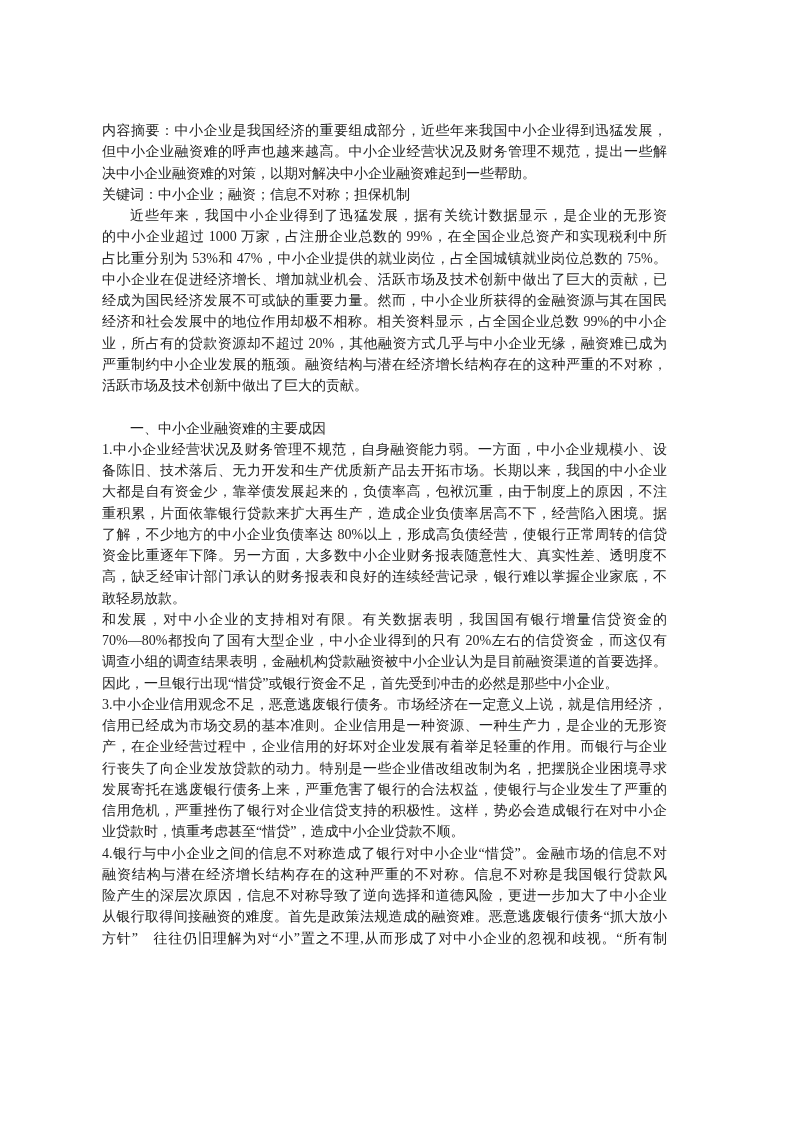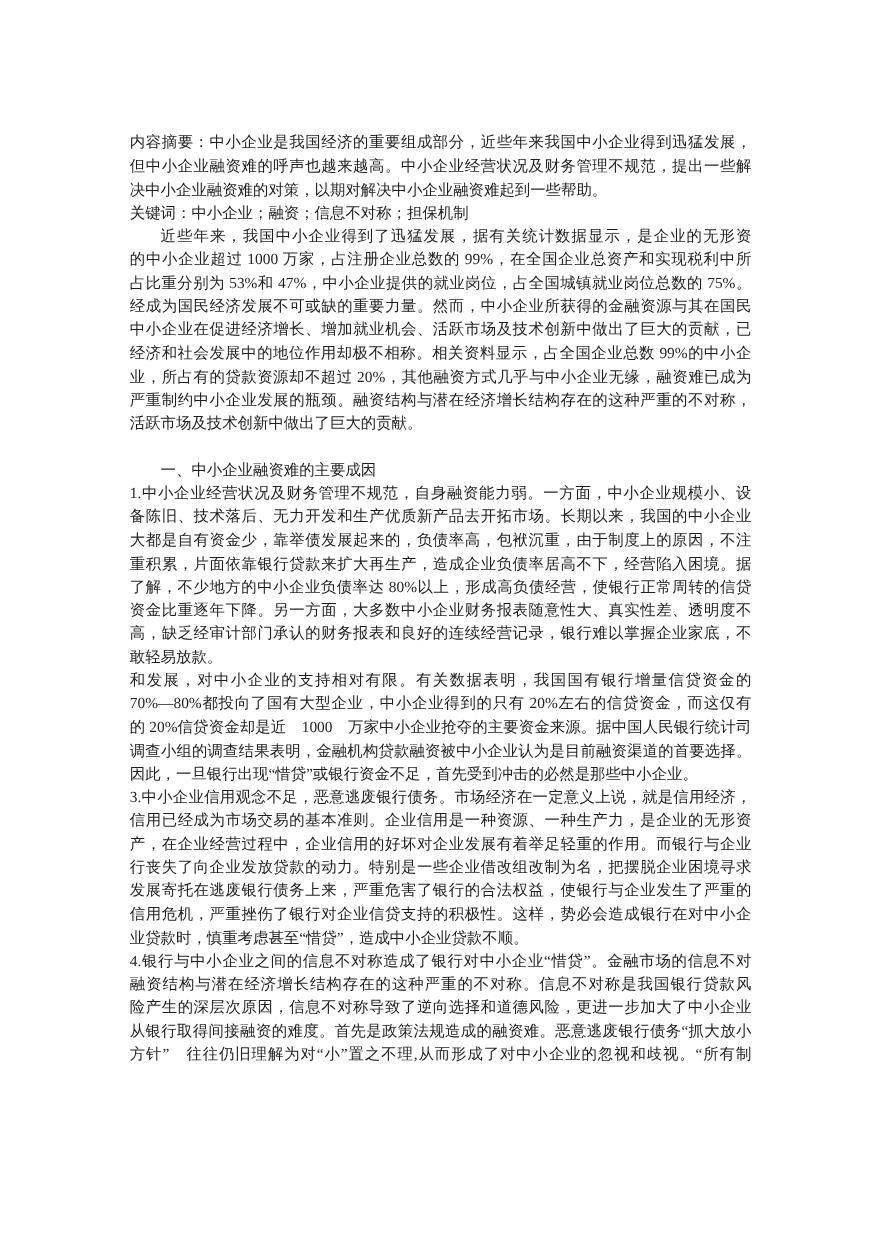--- a/index.html
+++ b/index.html
@@ -10,21 +10,21 @@
   body {
     width: 800px;
     height: 1132px;
     background: #ffffff;
     position: relative;
     overflow: hidden;
     font-family: "Liberation Serif", "DejaVu Serif", serif;
   }
   .doc {
     position: absolute;
-    left: 118px;
+    left: 102px;
     top: 120px;
     width: 565px;
     font-size: 14px;
     line-height: 21.25px;
     color: #1e1e1e;
   }
   .block { margin: 0; padding: 0; }
   .line {
     height: 21.25px;
     overflow: hidden;
@@ -51,22 +51,22 @@
       <div class="line j">但中小企业融资难的呼声也越来越高。中小企业经营状况及财务管理不规范，提出一些解</div>
       <div class="line">决中小企业融资难的对策，以期对解决中小企业融资难起到一些帮助。</div>
     </div>
     <div class="block paragraph">
       <div class="line">关键词：中小企业；融资；信息不对称；担保机制</div>
     </div>
     <div class="block paragraph">
       <div class="line j ind">近些年来，我国中小企业得到了迅猛发展，据有关统计数据显示，是企业的无形资</div>
       <div class="line j">的中小企业超过 1000 万家，占注册企业总数的 99%，在全国企业总资产和实现税利中所</div>
       <div class="line j">占比重分别为 53%和 47%，中小企业提供的就业岗位，占全国城镇就业岗位总数的 75%。</div>
+      <div class="line j">中小企业在促进经济增长、增加就业机会、活跃市场及技术创新中做出了巨大的贡献，已</div>
       <div class="line j">经成为国民经济发展不可或缺的重要力量。然而，中小企业所获得的金融资源与其在国民</div>
-      <div class="line j">中小企业在促进经济增长、增加就业机会、活跃市场及技术创新中做出了巨大的贡献，已</div>
       <div class="line j">经济和社会发展中的地位作用却极不相称。相关资料显示，占全国企业总数 99%的中小企</div>
       <div class="line j">业，所占有的贷款资源却不超过 20%，其他融资方式几乎与中小企业无缘，融资难已成为</div>
       <div class="line j">严重制约中小企业发展的瓶颈。融资结构与潜在经济增长结构存在的这种严重的不对称，</div>
       <div class="line">活跃市场及技术创新中做出了巨大的贡献。</div>
     </div>
     <div class="block spacer"></div>
     <div class="block heading">
       <div class="line ind">一、中小企业融资难的主要成因</div>
     </div>
     <div class="block paragraph">
@@ -75,21 +75,20 @@
       <div class="line j">大都是自有资金少，靠举债发展起来的，负债率高，包袱沉重，由于制度上的原因，不注</div>
       <div class="line j">重积累，片面依靠银行贷款来扩大再生产，造成企业负债率居高不下，经营陷入困境。据</div>
       <div class="line j">了解，不少地方的中小企业负债率达 80%以上，形成高负债经营，使银行正常周转的信贷</div>
       <div class="line j">资金比重逐年下降。另一方面，大多数中小企业财务报表随意性大、真实性差、透明度不</div>
       <div class="line j">高，缺乏经审计部门承认的财务报表和良好的连续经营记录，银行难以掌握企业家底，不</div>
       <div class="line">敢轻易放款。</div>
     </div>
     <div class="block paragraph">
       <div class="line j">和发展，对中小企业的支持相对有限。有关数据表明，我国国有银行增量信贷资金的</div>
       <div class="line j">70%—80%都投向了国有大型企业，中小企业得到的只有 20%左右的信贷资金，而这仅有</div>
-      <div class="line j">的 20%信贷资金却是近　1000　万家中小企业抢夺的主要资金来源。据中国人民银行统计司</div>
       <div class="line j">调查小组的调查结果表明，金融机构贷款融资被中小企业认为是目前融资渠道的首要选择。</div>
       <div class="line">因此，一旦银行出现“惜贷”或银行资金不足，首先受到冲击的必然是那些中小企业。</div>
     </div>
     <div class="block paragraph">
       <div class="line j">3.中小企业信用观念不足，恶意逃废银行债务。市场经济在一定意义上说，就是信用经济，</div>
       <div class="line j">信用已经成为市场交易的基本准则。企业信用是一种资源、一种生产力，是企业的无形资</div>
       <div class="line j">产，在企业经营过程中，企业信用的好坏对企业发展有着举足轻重的作用。而银行与企业</div>
       <div class="line j">行丧失了向企业发放贷款的动力。特别是一些企业借改组改制为名，把摆脱企业困境寻求</div>
       <div class="line j">发展寄托在逃废银行债务上来，严重危害了银行的合法权益，使银行与企业发生了严重的</div>
       <div class="line j">信用危机，严重挫伤了银行对企业信贷支持的积极性。这样，势必会造成银行在对中小企</div>

